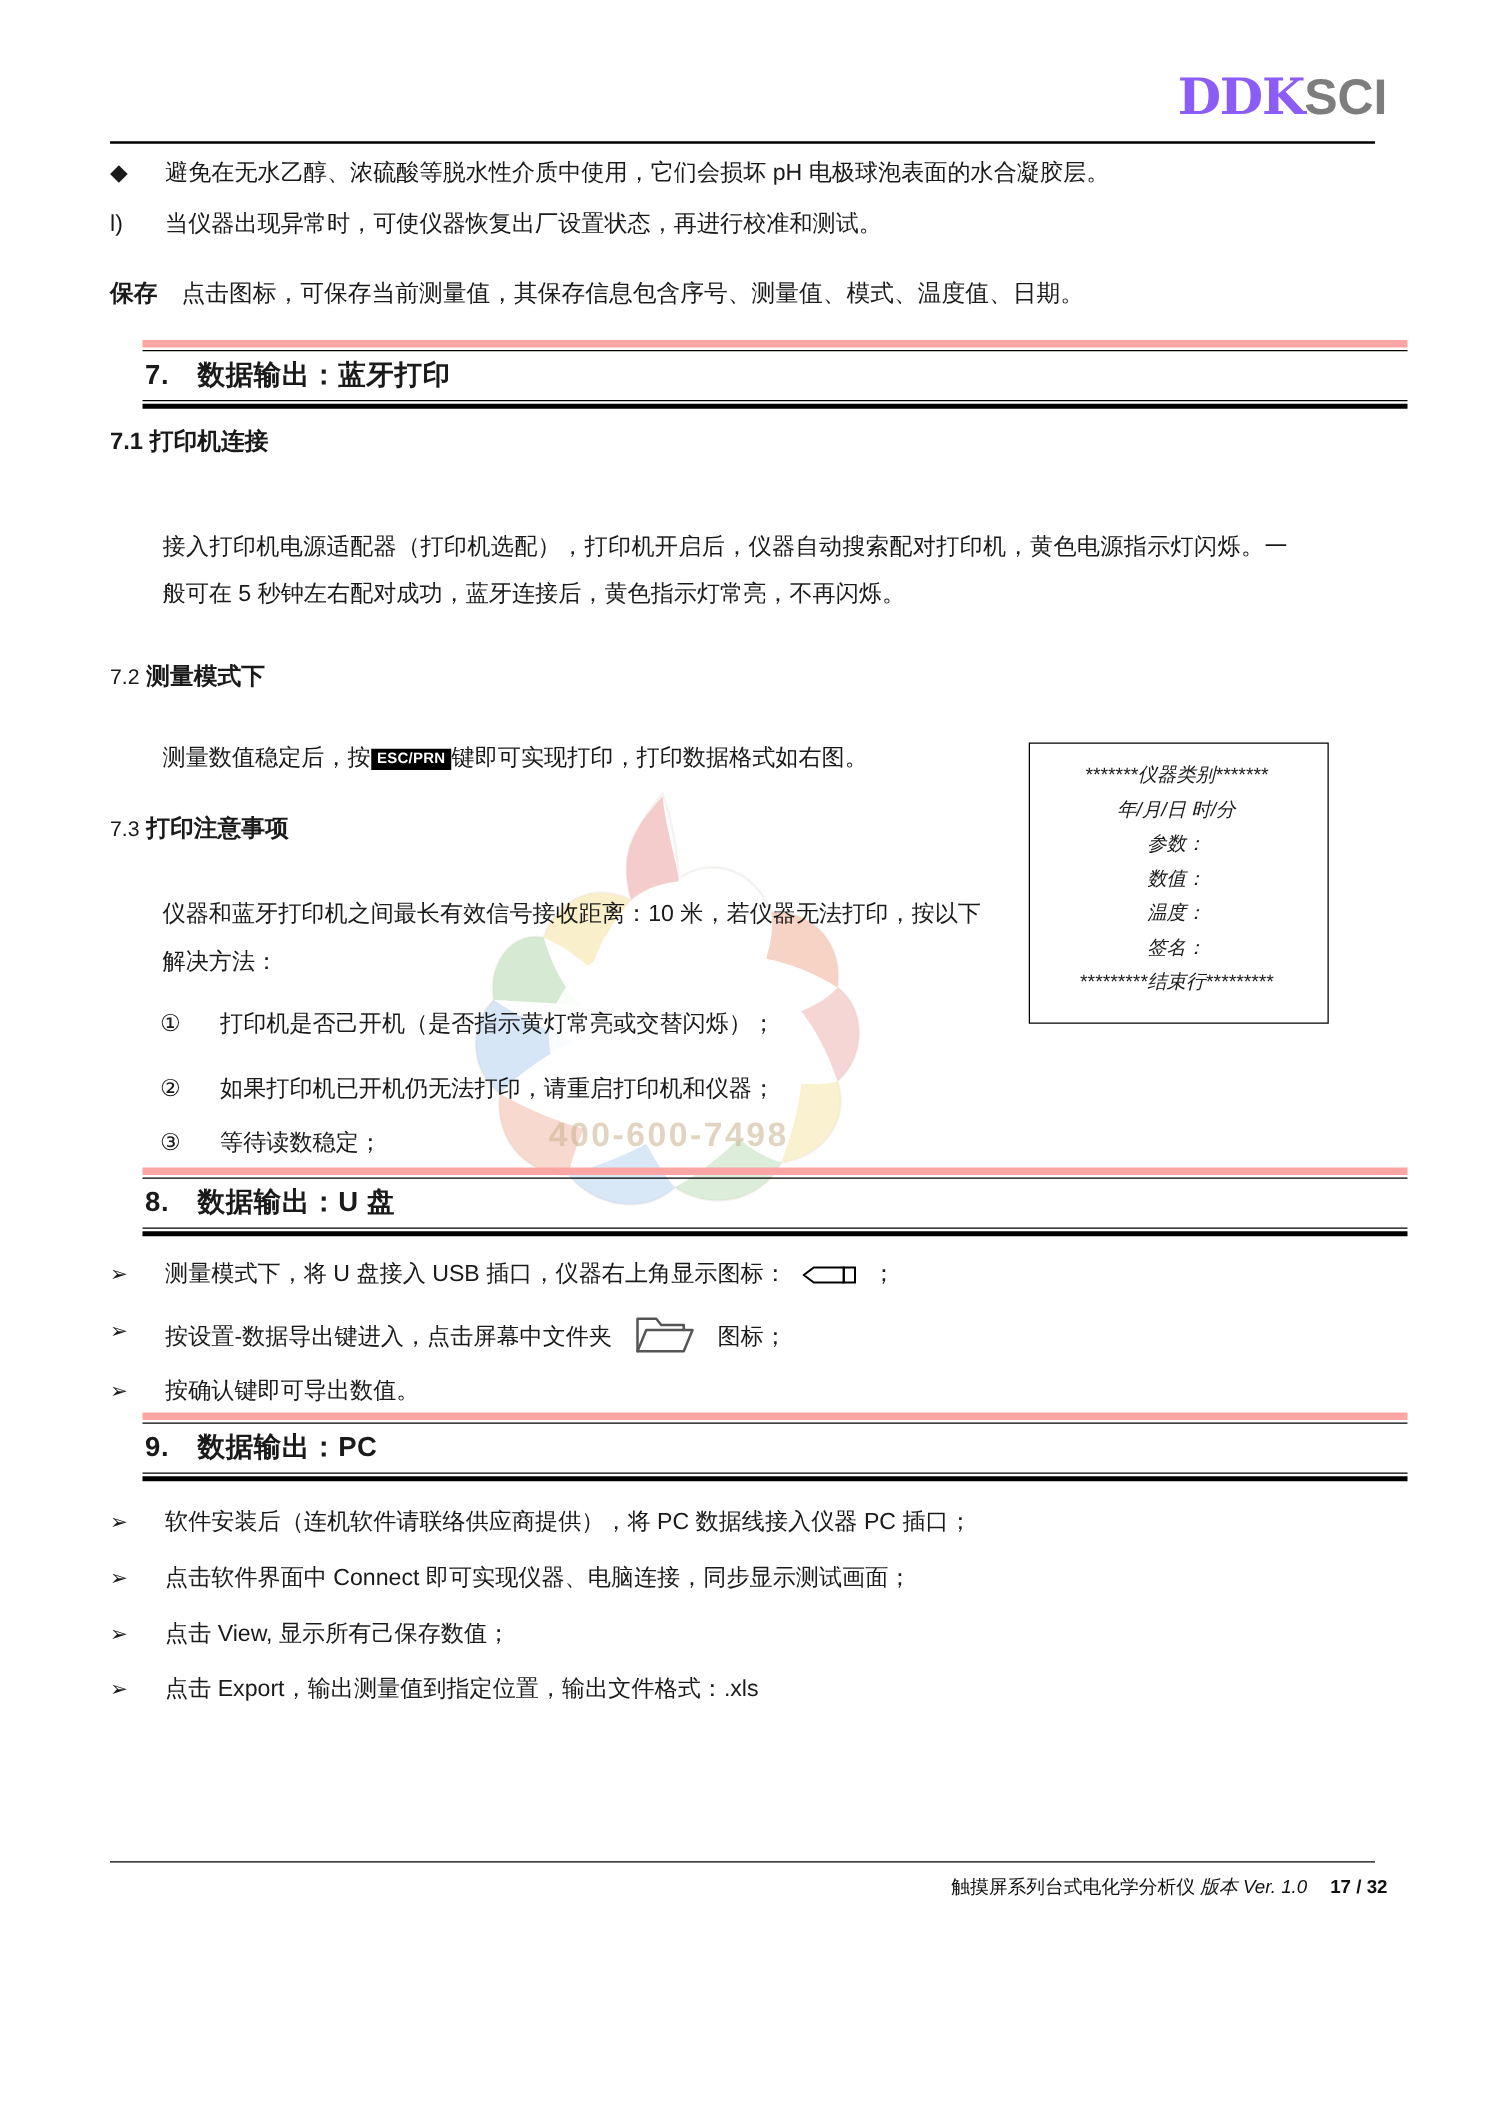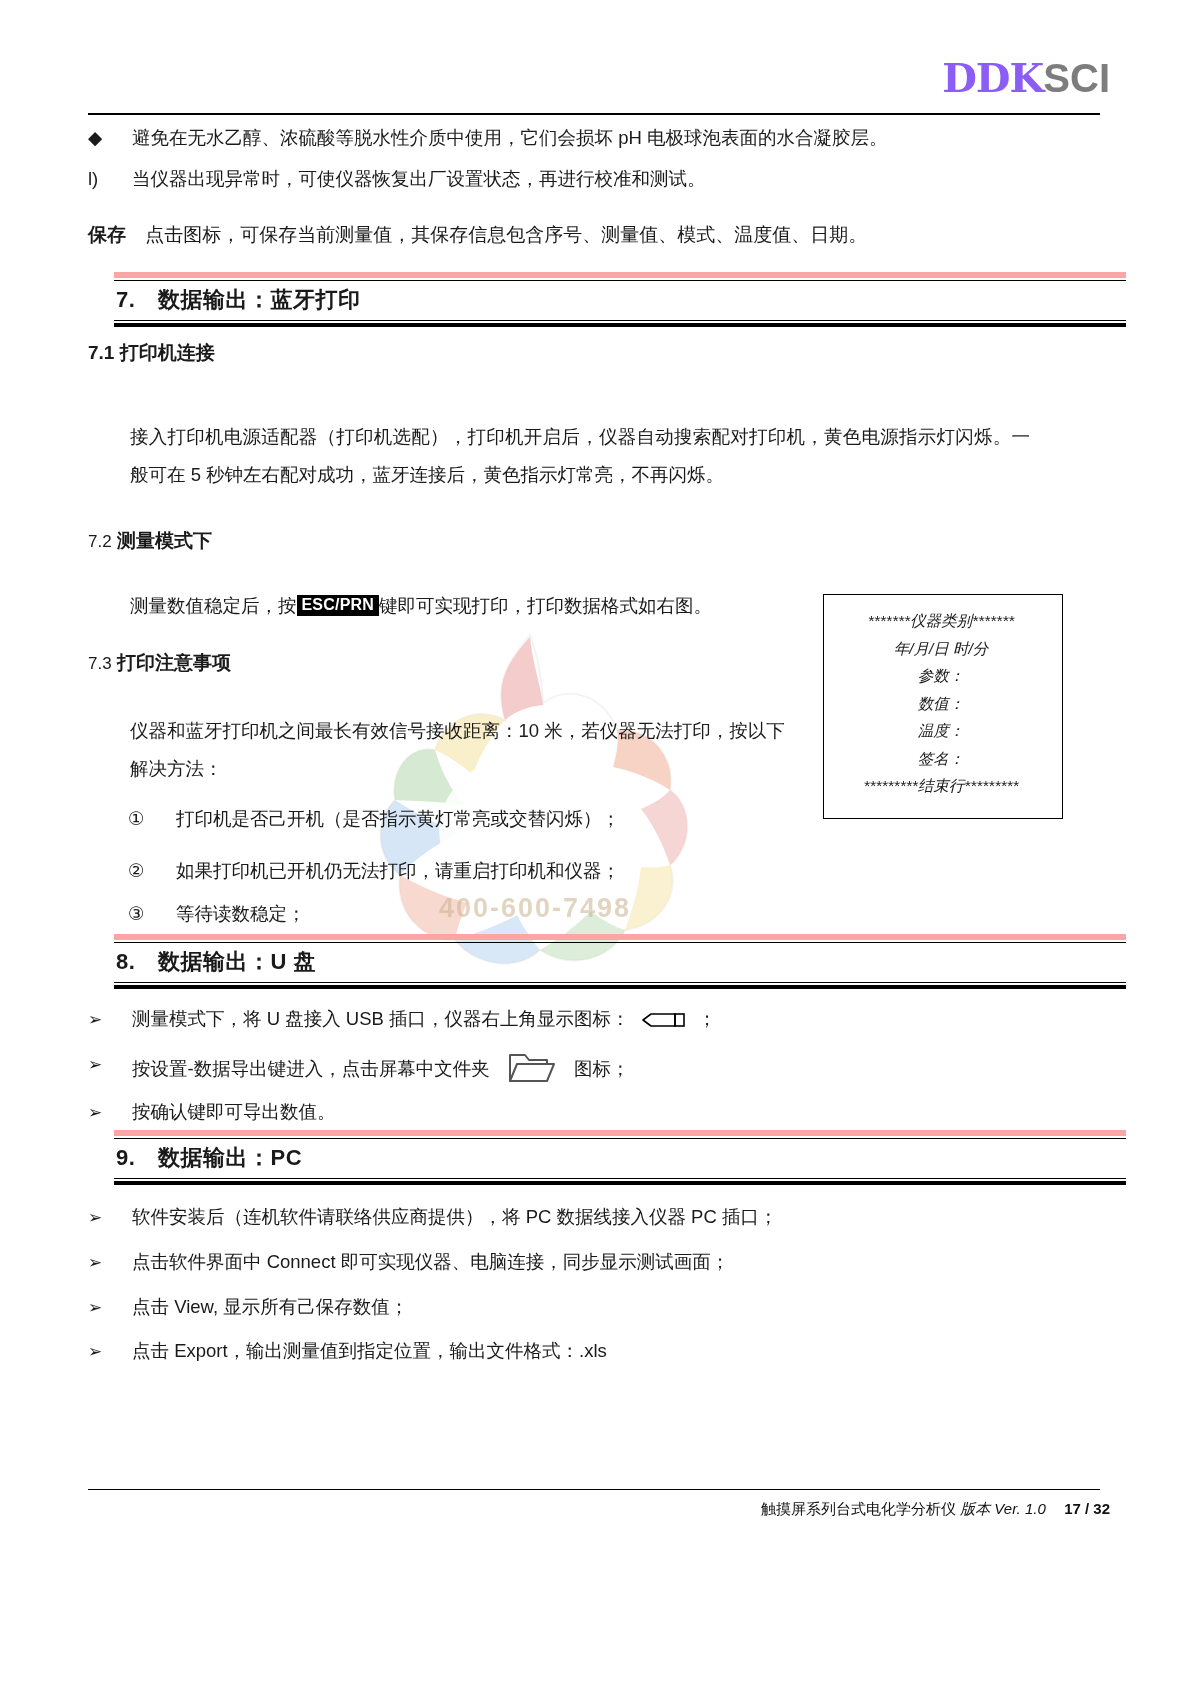--- a/index.html
+++ b/index.html
@@ -105,21 +105,21 @@
   
   .sub-head { position:absolute; left:88px; font-size:19px; font-weight:bold; }
   .sub-head .sh-n { font-weight:bold; }
   .sub-head-light .sh-n { font-weight:normal; font-size:17px; }
 
   
   .keycap {
     display:inline-block;
     background:#000; color:#fff;
     font-family:"Liberation Sans",sans-serif;
-    font-size:16px; font-weight:bold;
+    font-size:12px; font-weight:bold;
     padding:1px 5px 2px 5px;
     line-height:1.15;
     vertical-align:2px;
     letter-spacing:.2px;
   }
 
   
   .printbox {
     position:absolute; left:800px; top:594px;
     width:240px; height:225px;

